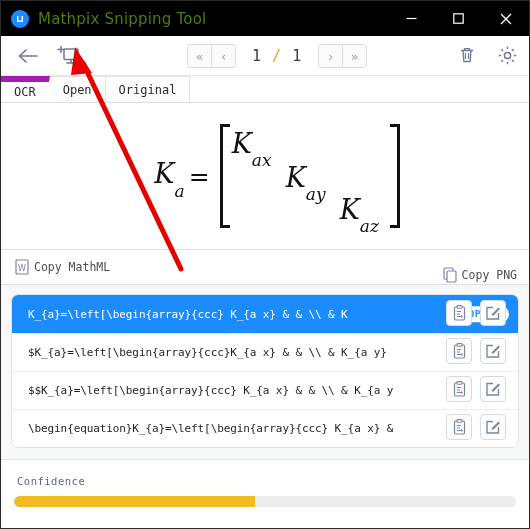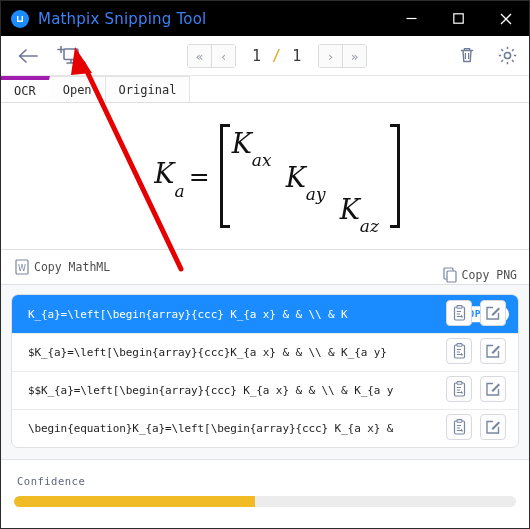--- a/index.html
+++ b/index.html
@@ -39,21 +39,21 @@
     height: 18px;
     border-radius: 50%;
     background: #1a8cff;
     display: flex;
     align-items: center;
     justify-content: center;
     flex: 0 0 auto;
   }
   .logo svg { display:block; }
   .app-title {
-    color: #3b82f6;
+    color: #4d7c0f;
     font-size: 15px;
     margin-left: 9px;
     letter-spacing: .2px;
     white-space: nowrap;
     font-family: "DejaVu Sans", sans-serif;
   }
   .wincontrols {
     position: absolute;
     right: 0;
     top: 0;
@@ -155,21 +155,21 @@
     color: #2a2a2a;
     background: #fdfdfd;
     border: 1px solid #e3e3e3;
     border-bottom: none;
     border-left: none;
     box-sizing: border-box;
   }
   .tab:first-child { border-left: none; }
   .tab.active {
     background: #ffffff;
-    border-top: 4px solid #a21caf;
+    border-top: 6px solid #a21caf;
     border-right: 1px solid #ffffff;
     border-left: none;
   }
   .tabs-filler { flex: 1; border-bottom: 1px solid #dfdfdf; margin-bottom: -1px; }
 
   
   .preview {
     position: relative;
     height: 146px;
     background: #ffffff;

